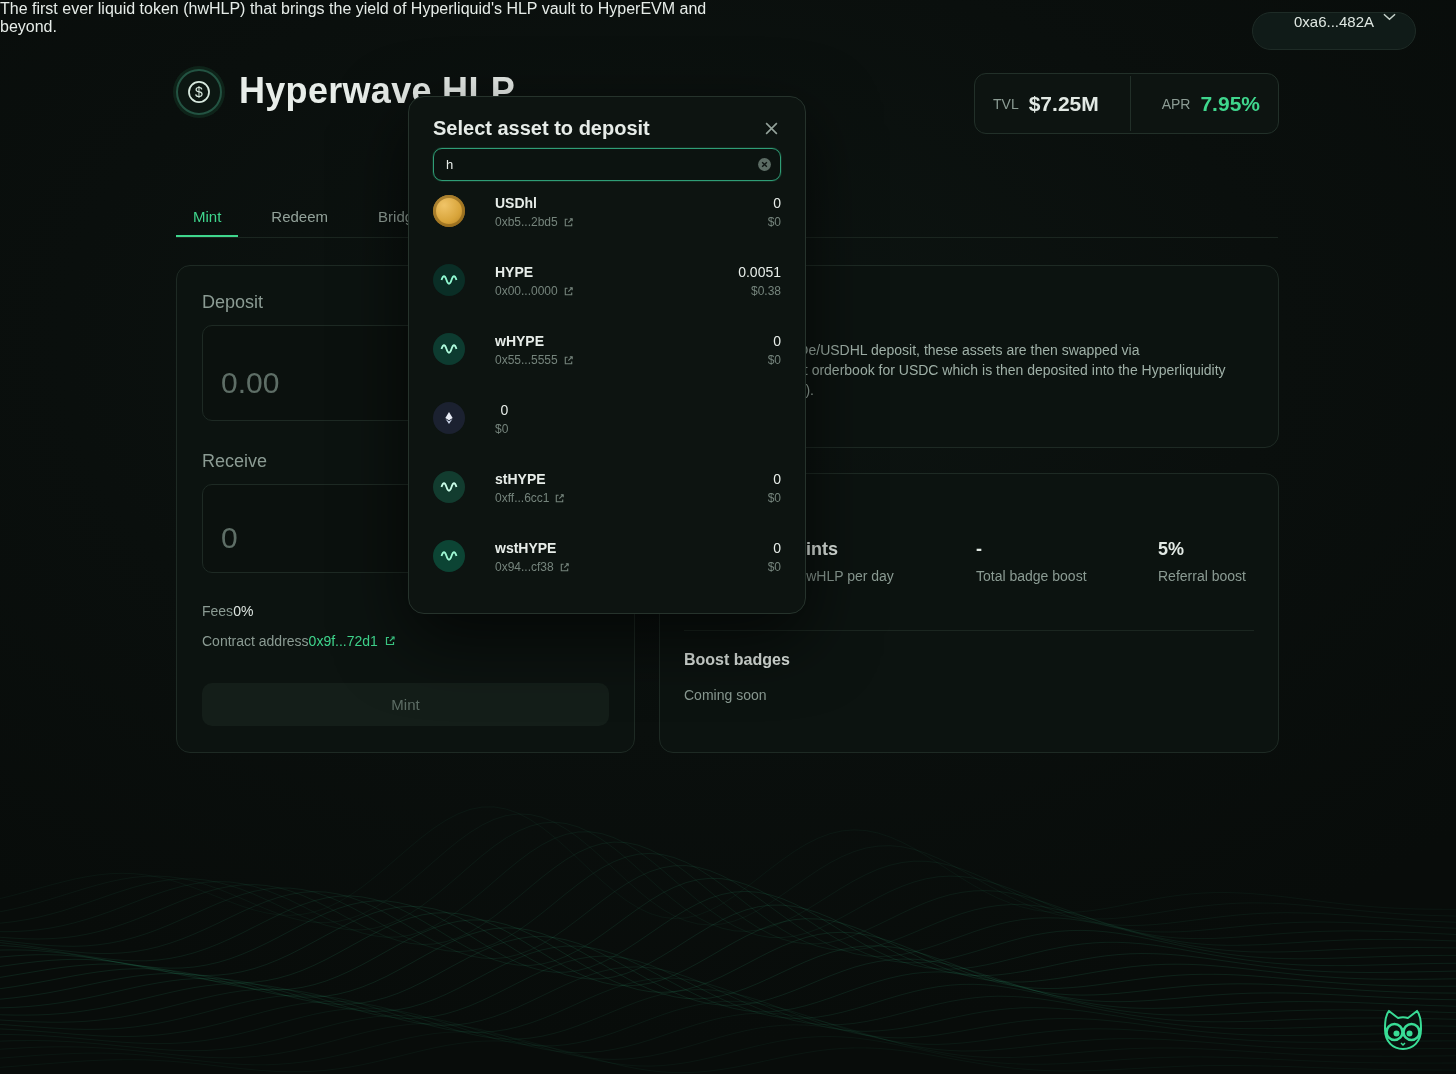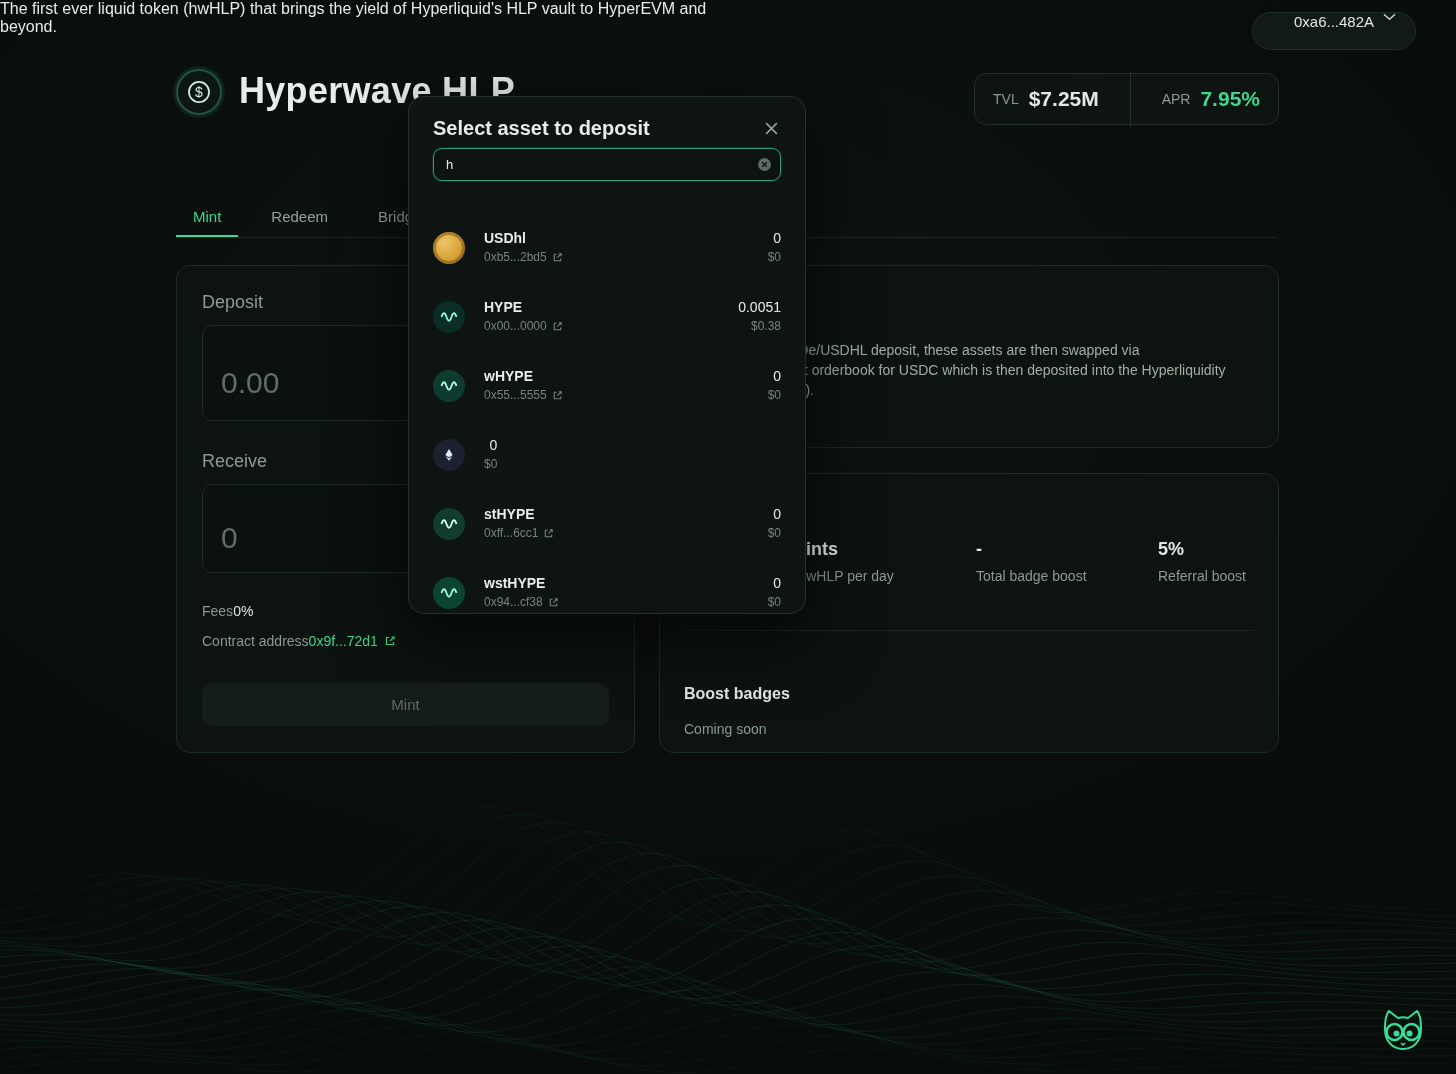--- a/index.html
+++ b/index.html
@@ -20,21 +20,21 @@
     background:#101b18;border:1px solid #1e2b26;border-radius:20px;cursor:pointer;color:var(--text)
   }
   .avatar{width:26px;height:26px;border-radius:50%;
     background:radial-gradient(circle at 32% 30%, #a austria 0%, #8a7bff 0%, #5f62d8 45%, #2e4fa3 100%);flex:none}
   .wallet-addr{font-size:15px;color:#dfe7e2}
   
   .logo{position:absolute;left:176px;top:69px;width:46px;height:46px;border-radius:50%;
     background:#0c1712;border:2px solid #235342;box-shadow:0 0 0 3px rgba(63,214,141,.10);
     display:flex;align-items:center;justify-content:center}
   .page-title{position:absolute;left:239px;top:70px;font-size:36px;font-weight:600;letter-spacing:.3px;color:#e8ede9}
-  .stats-card{position:absolute;left:974px;top:73px;width:305px;height:52px;
+  .stats-card{position:absolute;left:974px;top:73px;width:305px;height:61px;
     background:#0d1411;border:1px solid #223029;border-radius:12px;
     display:flex;align-items:center;justify-content:space-between;padding:0 18px}
   .stat{display:flex;align-items:center;gap:10px}
   .stat-label{font-size:14px;color:var(--muted)}
   .stat-value{font-size:21px;font-weight:600;color:#e2e9e4}
   .stat-value.green{color:var(--accent)}
   .vdiv{width:1px;height:55px;background:#223029}
   .subtitle{position:absolute;left:176px;top:134px;font-size:14px;line-height:20px;color:#93a29a}
   
   .tabs{position:absolute;left:176px;top:197px;width:1102px;height:41px;display:flex;gap:16px;
@@ -61,36 +61,36 @@
   .mint-btn{margin-top:34px;height:48px;border-radius:10px;border:none;background:#141e19;
     color:#5d6d65;font-size:15px;font-family:inherit;cursor:not-allowed}
   .strategy-card{position:absolute;left:659px;top:265px;width:620px;height:183px;padding:24px}
   .strategy-text{margin-top:50px;font-size:14px;line-height:20px;color:#9fb0a7}
   .strategy-text div{white-space:nowrap}
   .points-card{position:absolute;left:659px;top:473px;width:620px;height:280px;padding:24px}
   .points-grid{margin-top:40px;display:grid;grid-template-columns:292px 182px 1fr}
   .point-value{font-size:18px;font-weight:700;color:#e2e9e4;line-height:22px}
   .point-label{margin-top:8px;font-size:14px;color:var(--muted)}
   .hdiv{margin-top:46px;height:1px;background:#1b2620}
-  .boost-title{margin-top:54px;font-size:16px;font-weight:700;color:#e2e9e4}
+  .boost-title{margin-top:20px;font-size:16px;font-weight:700;color:#e2e9e4}
   .boost-text{margin-top:18px;font-size:14px;color:var(--muted)}
   
   .modal{position:absolute;left:408px;top:96px;width:398px;height:518px;z-index:40;
     background:#0d1411;border:1px solid #26332c;border-radius:16px;
     box-shadow:0 24px 70px rgba(0,0,0,.65);padding:20px 24px 0 24px;overflow:hidden}
   .modal-head{display:flex;align-items:center;justify-content:space-between;height:22px}
   .modal-title{font-size:20px;font-weight:600;color:#e6ece8}
   .modal-close{background:none;border:none;cursor:pointer;padding:2px;display:flex}
   .search-wrap{position:relative;margin-top:9px}
   .search-input{width:100%;height:33px;background:#0c1310;border:1px solid #2f9d77;border-radius:9px;
     box-shadow:0 0 0 1px rgba(63,214,141,.12);padding:0 34px 0 12px;font-size:13px;color:#e6ece8;
     outline:none;font-family:inherit}
   .clear-btn{position:absolute;right:9px;top:9px;background:none;border:none;cursor:pointer;padding:0;display:flex}
   .asset-list{margin:14px -16px 0 -16px}
-  .asset-row{height:69px;display:flex;align-items:flex-end;gap:19px;padding:0 16px;border-radius:10px;cursor:pointer}
+  .asset-row{height:69px;display:flex;align-items:flex-start;gap:30px;padding:0 16px;border-radius:10px;cursor:pointer}
   .ticon{width:32px;height:32px;border-radius:50%;flex:none;display:flex;align-items:center;justify-content:center}
   .ticon.gold{background:radial-gradient(circle at 35% 32%, #f0c468 0%, #d8a43a 55%, #a8751c 100%);
     box-shadow:inset 0 0 0 3px rgba(122,85,20,.55)}
   .ticon.hype{background:#0a2e26}
   .ticon.whype{background:#0d3b30}
   .ticon.ueth{background:#1b2130}
   .ticon.sthype{background:#123c2f}
   .ticon.wsthype{background:#0c4434}
   .asset-main{display:flex;flex-direction:column;gap:4px;flex:1;min-width:0}
   .asset-symbol{font-size:14px;font-weight:600;color:#e7ede9}

